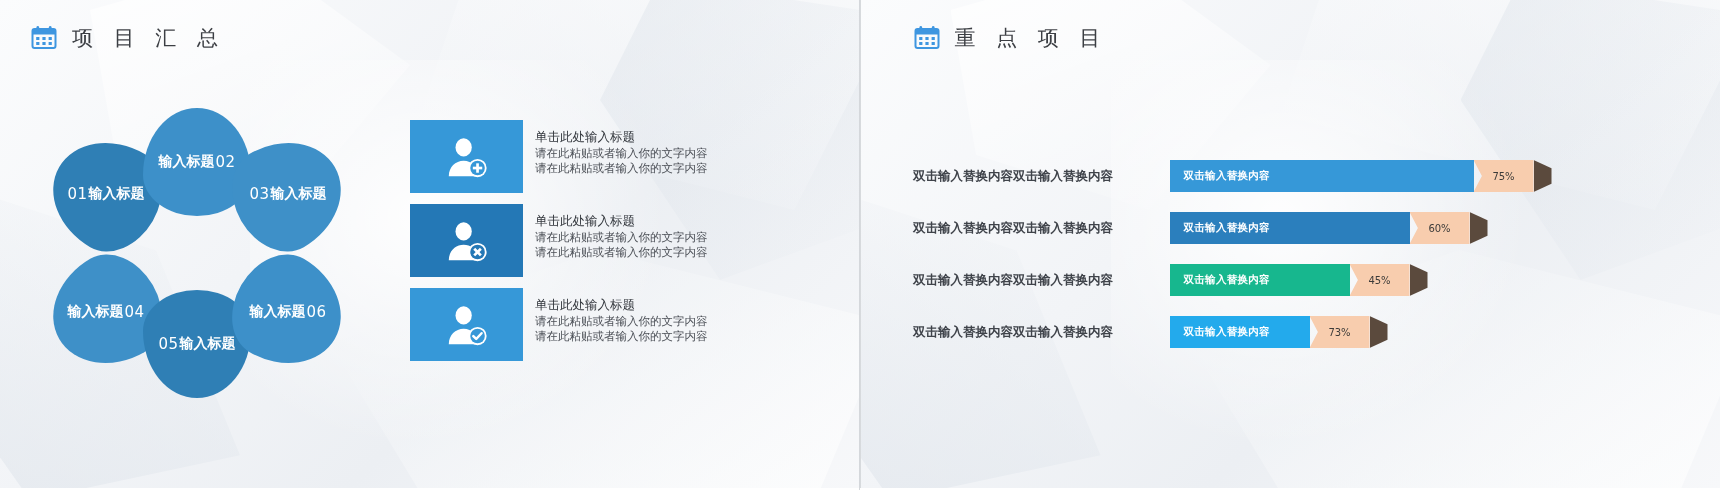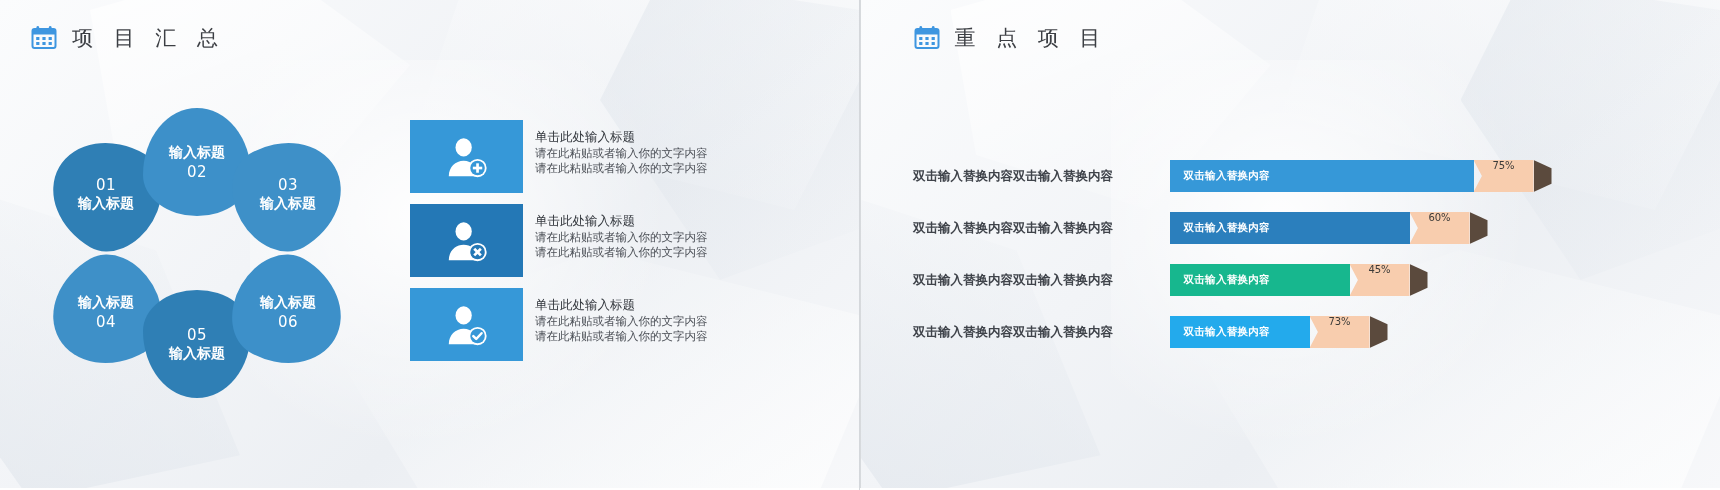--- a/index.html
+++ b/index.html
@@ -81,21 +81,21 @@
   .petal-wrap { position: absolute; width: 108px; height: 108px; }
   .petal-shape {
     position: absolute;
     inset: 0;
     border-radius: 50% 50% 50% 50% / 62% 62% 38% 38%;
   }
   .petal-label {
     position: absolute;
     inset: 0;
     display: flex;
-    flex-direction: column;
+    flex-direction: row;
     align-items: center;
     justify-content: center;
     color: #ffffff;
     gap: 1px;
     pointer-events: none;
   }
   .petal-num { font-size: 15px; font-weight: 400; letter-spacing: .5px; }
   .petal-txt { font-size: 14px; font-weight: 700; }
 
   
@@ -166,20 +166,21 @@
     letter-spacing: .3px;
     box-sizing: border-box;
   }
   .pencil-wood {
     width: 60px;
     height: 32px;
     background: #f8cdae;
     position: relative;
     clip-path: polygon(0% 0%, 100% 0%, 100% 100%, 0% 100%, 14% 50%);
     display: flex;
+    align-items: center;
     justify-content: center;
     font-size: 10px;
     color: #3c3b39;
     font-weight: 500;
   }
   .pencil-tip {
     width: 18px;
     height: 32px;
     background: #5b4a3d;
     clip-path: polygon(0% 0%, 100% 26%, 100% 74%, 0% 100%);

